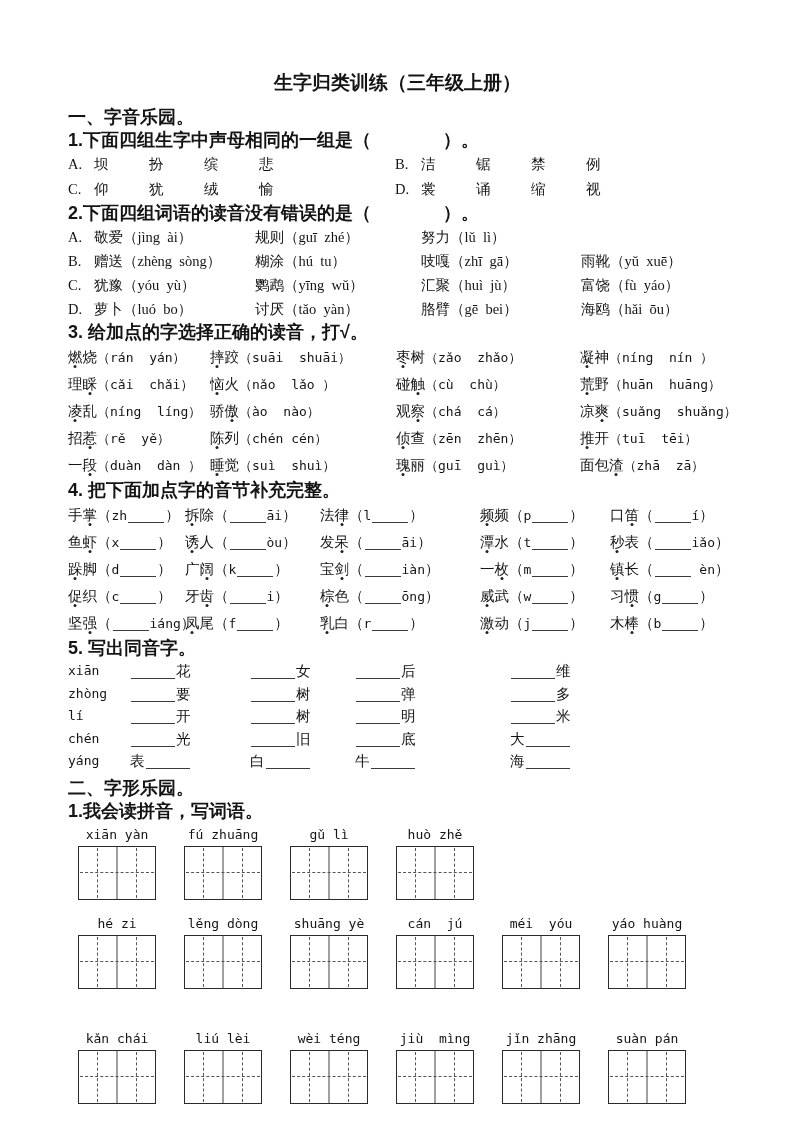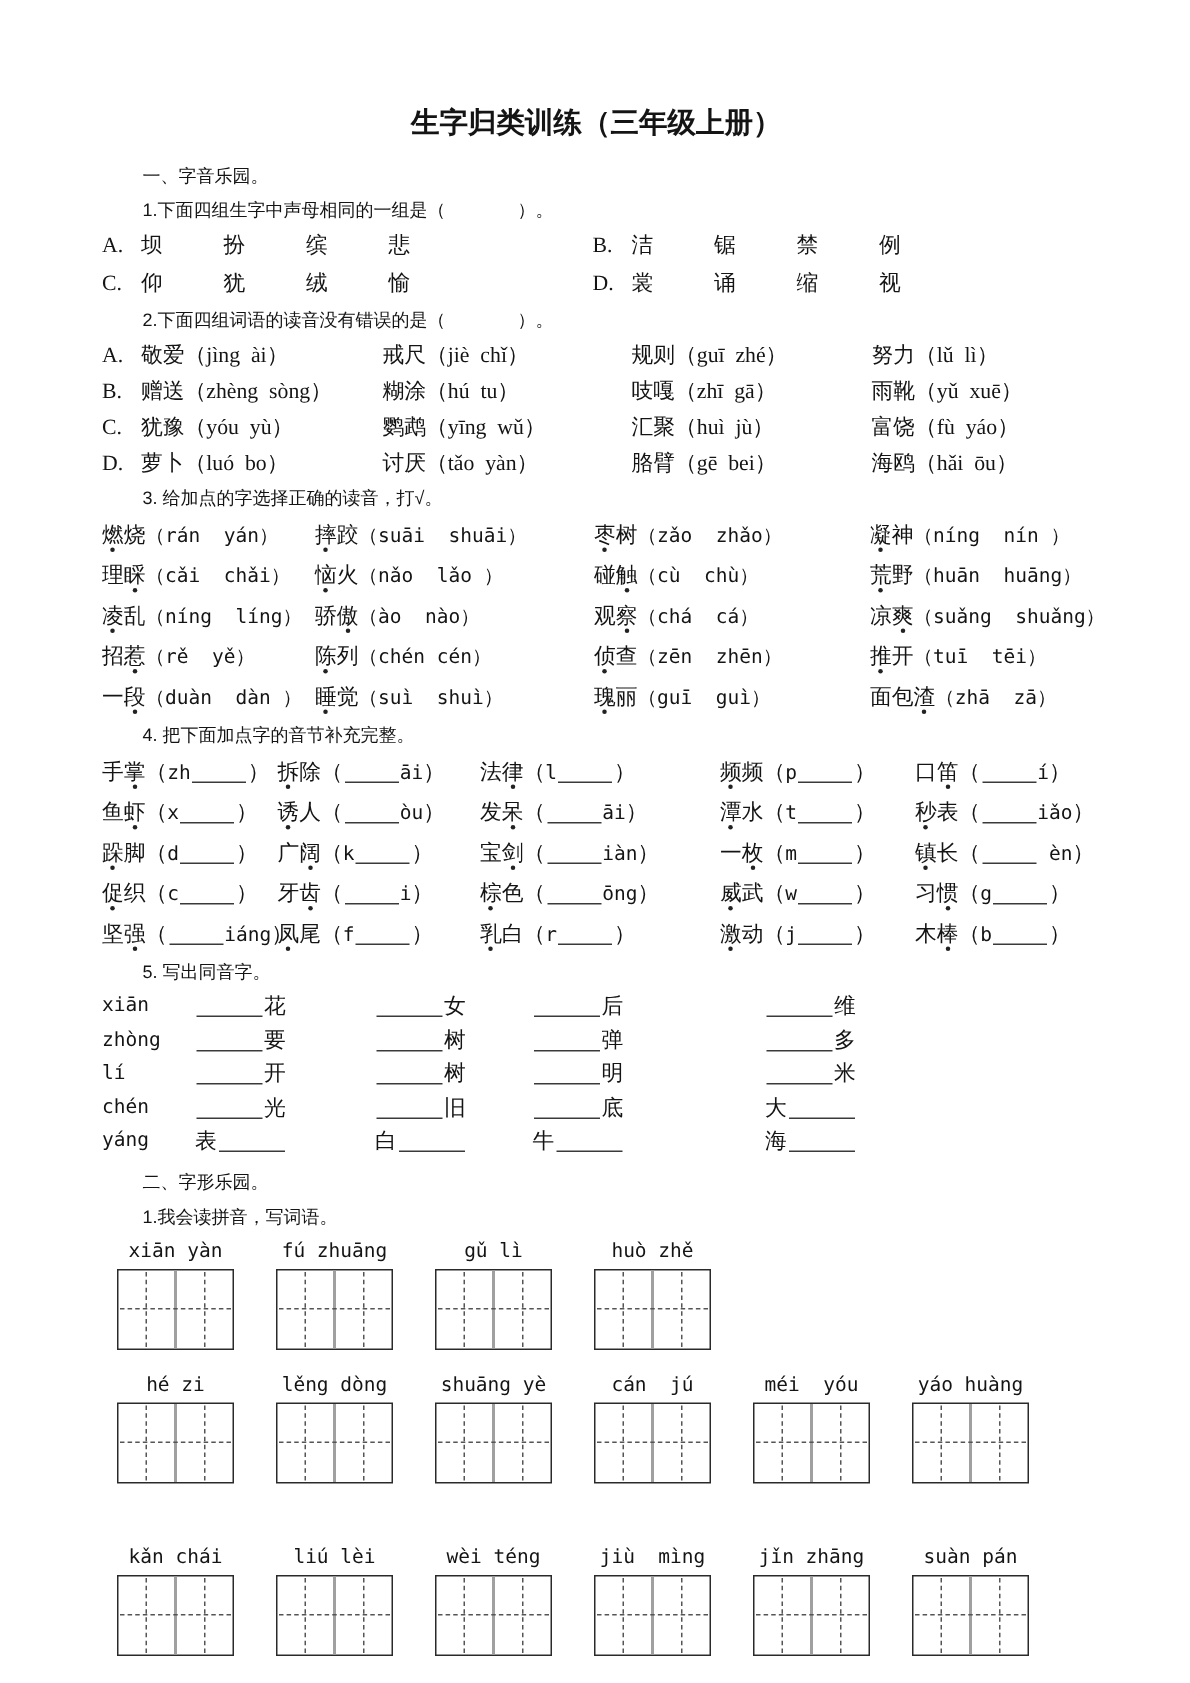--- a/index.html
+++ b/index.html
@@ -4,21 +4,21 @@
 <style>
   html,body{margin:0;padding:0;background:#fff;}
   .page{width:793px;height:1122px;background:#fff;box-sizing:border-box;
         padding:70px 38px 0 68px;overflow:hidden;
         font-family:"Liberation Serif","DejaVu Serif",serif;
         font-size:14.5px;color:#141414;}
   .title{text-align:center;margin:0 0 10px -28px;
          font-family:"Liberation Sans","DejaVu Sans",sans-serif;
          font-weight:bold;font-size:19px;line-height:26px;}
   .h{font-family:"Liberation Sans","DejaVu Sans",sans-serif;
-     font-weight:normal;font-size:12px;line-height:23px;margin-left:27px;}
+     font-weight:bold;font-size:18px;line-height:23px;}
   .mt8{margin-top:8px;}
   .mt4{margin-top:4px;}
   
   .q1row{display:grid;grid-template-columns:327px auto;line-height:25px;}
   .optlabel{display:inline-block;min-width:26px;}
   .q1char{display:inline-block;width:55px;}
   
   .q2row{display:grid;grid-template-columns:187px 166px 160px auto;line-height:24px;white-space:pre;}
   
   .q3row{display:grid;grid-template-columns:142px 186px 184px auto;line-height:26px;white-space:pre;}
@@ -64,21 +64,21 @@
         <span class="q1opt"><span class="optlabel">B.</span><span class="q1char">洁</span><span class="q1char">锯</span><span class="q1char">禁</span><span class="q1char">例</span></span>
       </div>
       <div class="q1row">
         <span class="q1opt"><span class="optlabel">C.</span><span class="q1char">仰</span><span class="q1char">犹</span><span class="q1char">绒</span><span class="q1char">愉</span></span>
         <span class="q1opt"><span class="optlabel">D.</span><span class="q1char">裳</span><span class="q1char">诵</span><span class="q1char">缩</span><span class="q1char">视</span></span>
       </div>
     </div>
 
   <div class="h">2.下面四组词语的读音没有错误的是（　　　　）。</div>
   <div id="q2-rows">
-      <div class="q2row"><span class="q2cell"><span class="optlabel">A.</span><span class="q2item">敬爱（jìng  ài）</span></span><span class="q2cell"><span class="q2item">戒尺（jiè  chǐ）</span></span><span class="q2cell"><span class="q2item">规则（guī  zhé）</span></span><span class="q2cell"><span class="q2item">努力（lǔ  lì）</span></span></div>
+      <div class="q2row"><span class="q2cell"><span class="optlabel">A.</span><span class="q2item">敬爱（jìng  ài）</span></span><span class="q2cell"><span class="q2item">规则（guī  zhé）</span></span><span class="q2cell"><span class="q2item">努力（lǔ  lì）</span></span></div>
       <div class="q2row"><span class="q2cell"><span class="optlabel">B.</span><span class="q2item">赠送（zhèng  sòng）</span></span><span class="q2cell"><span class="q2item">糊涂（hú  tu）</span></span><span class="q2cell"><span class="q2item">吱嘎（zhī  gā）</span></span><span class="q2cell"><span class="q2item">雨靴（yǔ  xuē）</span></span></div>
       <div class="q2row"><span class="q2cell"><span class="optlabel">C.</span><span class="q2item">犹豫（yóu  yù）</span></span><span class="q2cell"><span class="q2item">鹦鹉（yīng  wǔ）</span></span><span class="q2cell"><span class="q2item">汇聚（huì  jù）</span></span><span class="q2cell"><span class="q2item">富饶（fù  yáo）</span></span></div>
       <div class="q2row"><span class="q2cell"><span class="optlabel">D.</span><span class="q2item">萝卜（luó  bo）</span></span><span class="q2cell"><span class="q2item">讨厌（tǎo  yàn）</span></span><span class="q2cell"><span class="q2item">胳臂（gē  bei）</span></span><span class="q2cell"><span class="q2item">海鸥（hǎi  ōu）</span></span></div>
     </div>
 
   <div class="h">3. 给加点的字选择正确的读音，打√。</div>
   <div id="q3-rows">
       <div class="q3row"><span class="q3cell"><span class="word"><span class="ch dotted">燃</span><span class="ch">烧</span></span><span class="py">（rán  yán）</span></span><span class="q3cell"><span class="word"><span class="ch dotted">摔</span><span class="ch">跤</span></span><span class="py">（suāi  shuāi）</span></span><span class="q3cell"><span class="word"><span class="ch dotted">枣</span><span class="ch">树</span></span><span class="py">（zǎo  zhǎo）</span></span><span class="q3cell"><span class="word"><span class="ch dotted">凝</span><span class="ch">神</span></span><span class="py">（níng  nín ）</span></span></div>
       <div class="q3row"><span class="q3cell"><span class="word"><span class="ch">理</span><span class="ch dotted">睬</span></span><span class="py">（cǎi  chǎi）</span></span><span class="q3cell"><span class="word"><span class="ch dotted">恼</span><span class="ch">火</span></span><span class="py">（nǎo  lǎo ）</span></span><span class="q3cell"><span class="word"><span class="ch">碰</span><span class="ch dotted">触</span></span><span class="py">（cù  chù）</span></span><span class="q3cell"><span class="word"><span class="ch dotted">荒</span><span class="ch">野</span></span><span class="py">（huān  huāng）</span></span></div>
       <div class="q3row"><span class="q3cell"><span class="word"><span class="ch dotted">凌</span><span class="ch">乱</span></span><span class="py">（níng  líng）</span></span><span class="q3cell"><span class="word"><span class="ch">骄</span><span class="ch dotted">傲</span></span><span class="py">（ào  nào）</span></span><span class="q3cell"><span class="word"><span class="ch">观</span><span class="ch dotted">察</span></span><span class="py">（chá  cá）</span></span><span class="q3cell"><span class="word"><span class="ch">凉</span><span class="ch dotted">爽</span></span><span class="py">（suǎng  shuǎng）</span></span></div>

